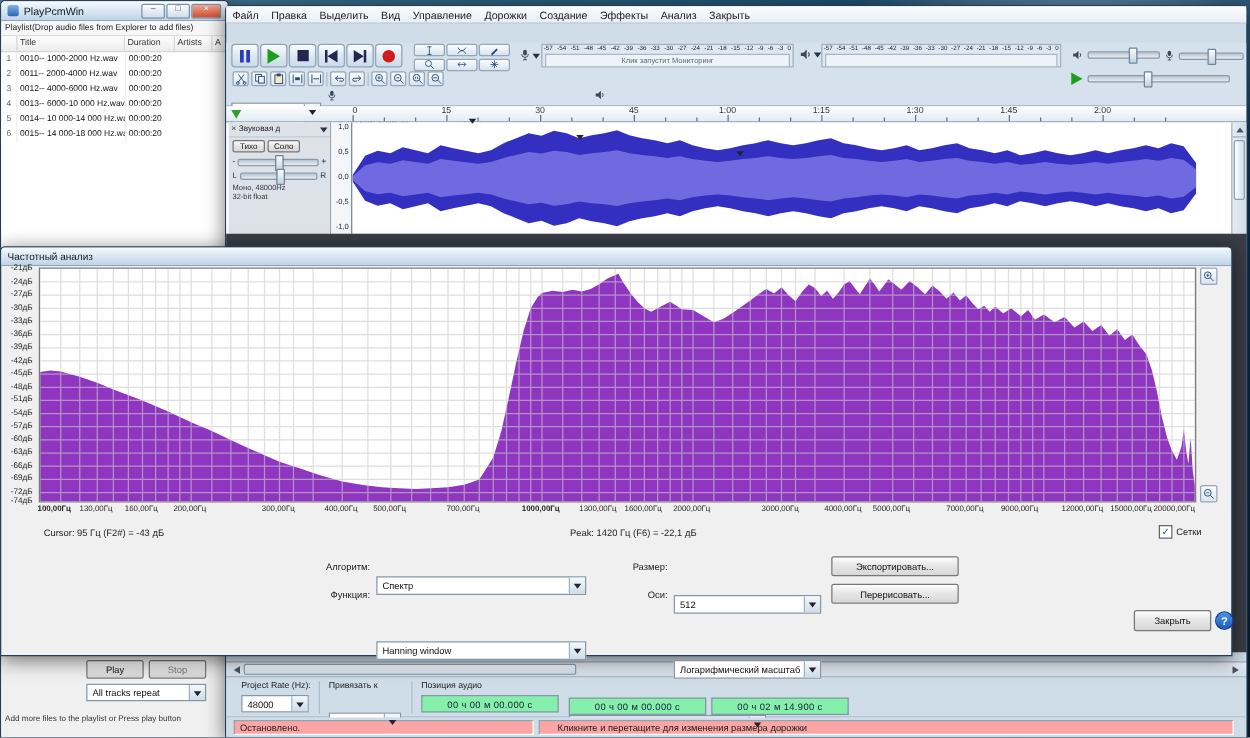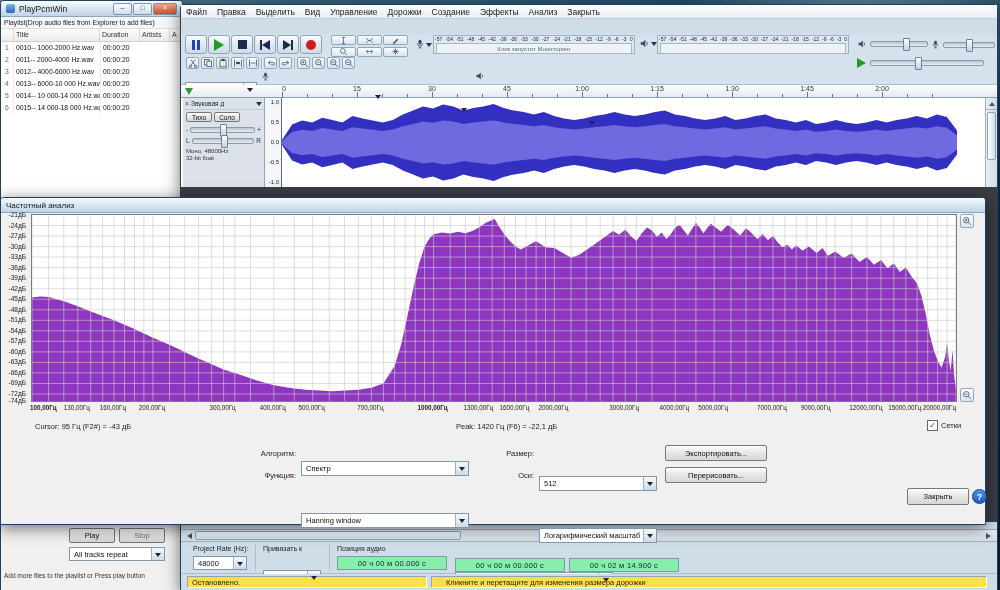--- a/index.html
+++ b/index.html
@@ -38,21 +38,21 @@
     background:linear-gradient(#fbfdff,#d8e4ef);display:flex;align-items:center;justify-content:center}
   .meter{box-sizing:border-box;border:1px solid #9fb0c0;background:#dfe8f1;height:19px}
   .meter-scale{display:flex;justify-content:space-between;font-size:5px;color:#223;
     padding:0 1px;height:6px;line-height:6px;overflow:hidden}
   .meter-bar{position:relative;margin:1px 2px 0 2px;height:9px;background:#eef3f8;
     border:1px solid #a7b7c6;display:flex;align-items:center;justify-content:center}
   .slider{position:relative;height:4px;background:linear-gradient(#b9c4cf,#e9eef3);
     border:1px solid #8a9aa9;border-radius:2px}
   .sthumb{position:absolute;top:-4px;width:5px;height:11px;
     background:linear-gradient(#fafcff,#c3d2df);border:1px solid #70839a;border-radius:1px}
-  .sunken{border:1px solid;border-color:#92a4b4 #ffffff #ffffff #92a4b4;background:#fde047}
+  .sunken{border:1px solid;border-color:#92a4b4 #ffffff #ffffff #92a4b4;background:#fca5a5}
   .cb{width:9px;height:9px;border:1px solid #666;background:#fff;font-size:8px;line-height:9px;
     text-align:center;color:#1d4ea0}
   .plrow{display:grid;grid-template-columns:13px 86px 40px 1fr;font-size:6.8px;height:12px;
     line-height:12px;color:#111;background:#fff}
   .plc-num{color:#666;text-align:center;border-right:1px solid #eee}
   .plc-title{padding-left:2px;white-space:nowrap;overflow:hidden}
   .plc-dur{padding-left:2px;border-left:1px solid #eee;white-space:nowrap;overflow:hidden}
   .plhead{display:grid;grid-template-columns:13px 86px 40px 30px 1fr;font-size:7px;height:12px;line-height:12px;
     background:linear-gradient(#fdfdfd,#ececec);border-bottom:1px solid #cfcfcf;color:#333}
   .plhead span{border-right:1px solid #d8d8d8;padding-left:2px;overflow:hidden;white-space:nowrap}

